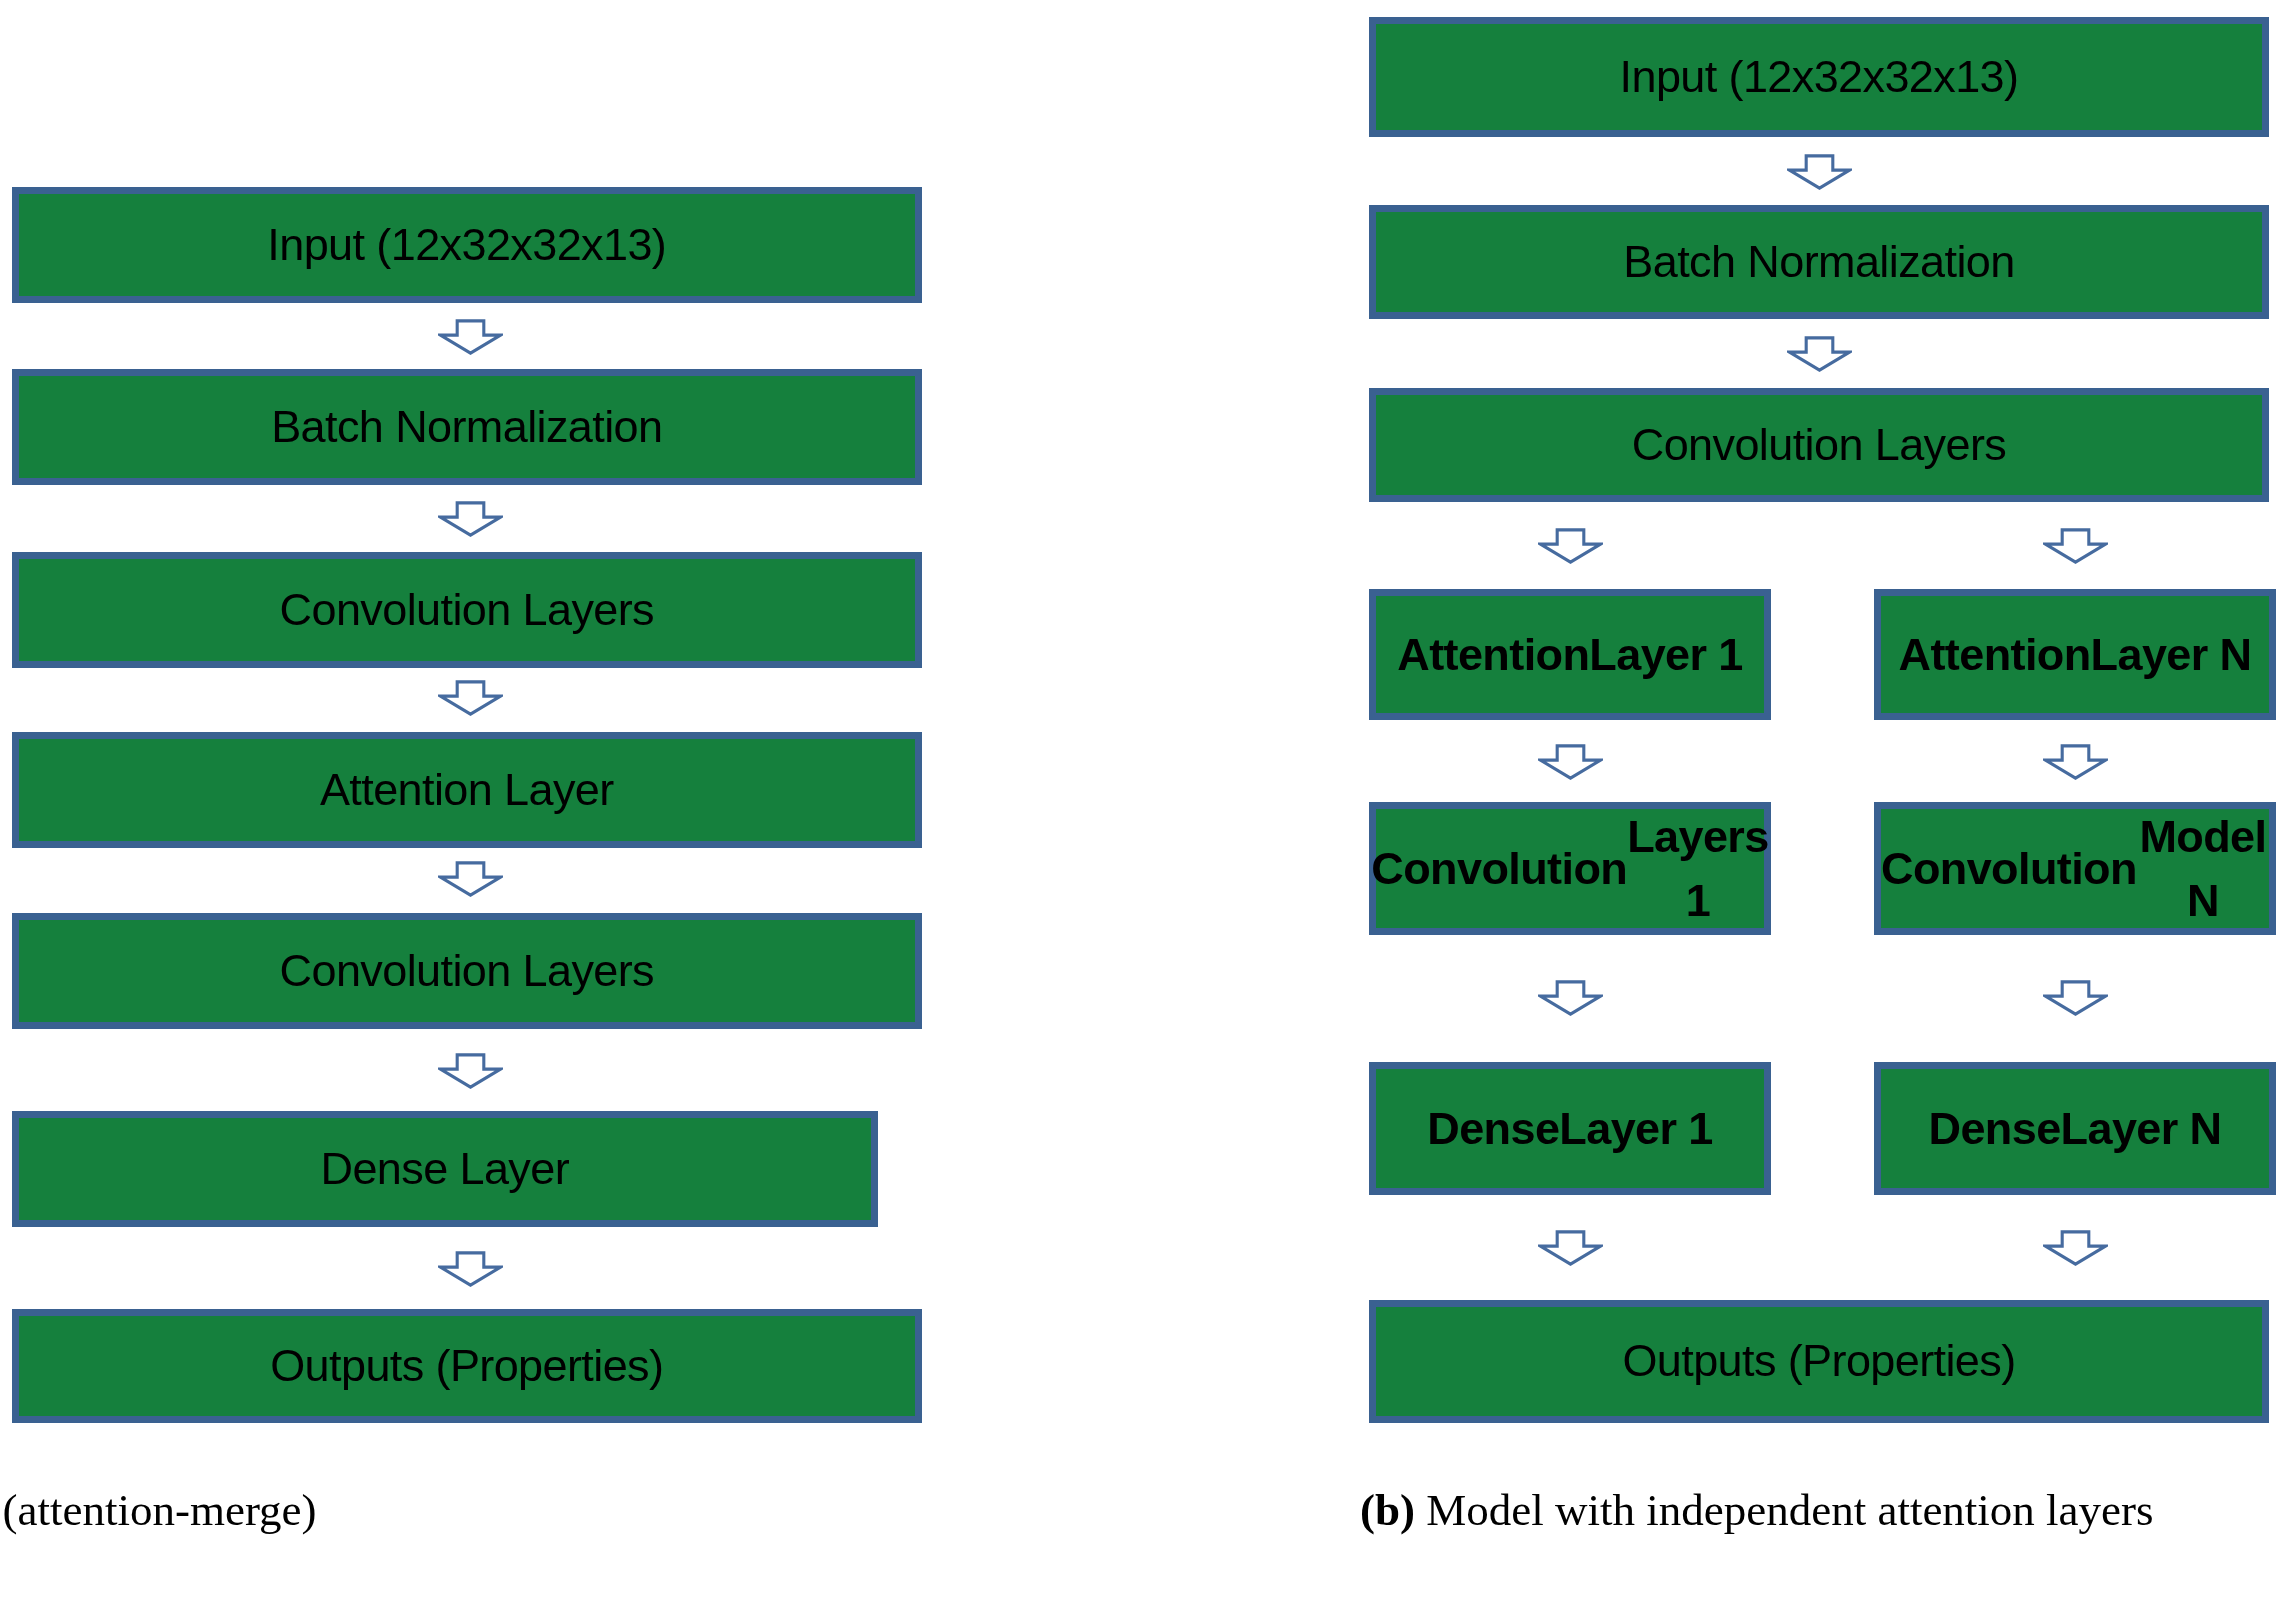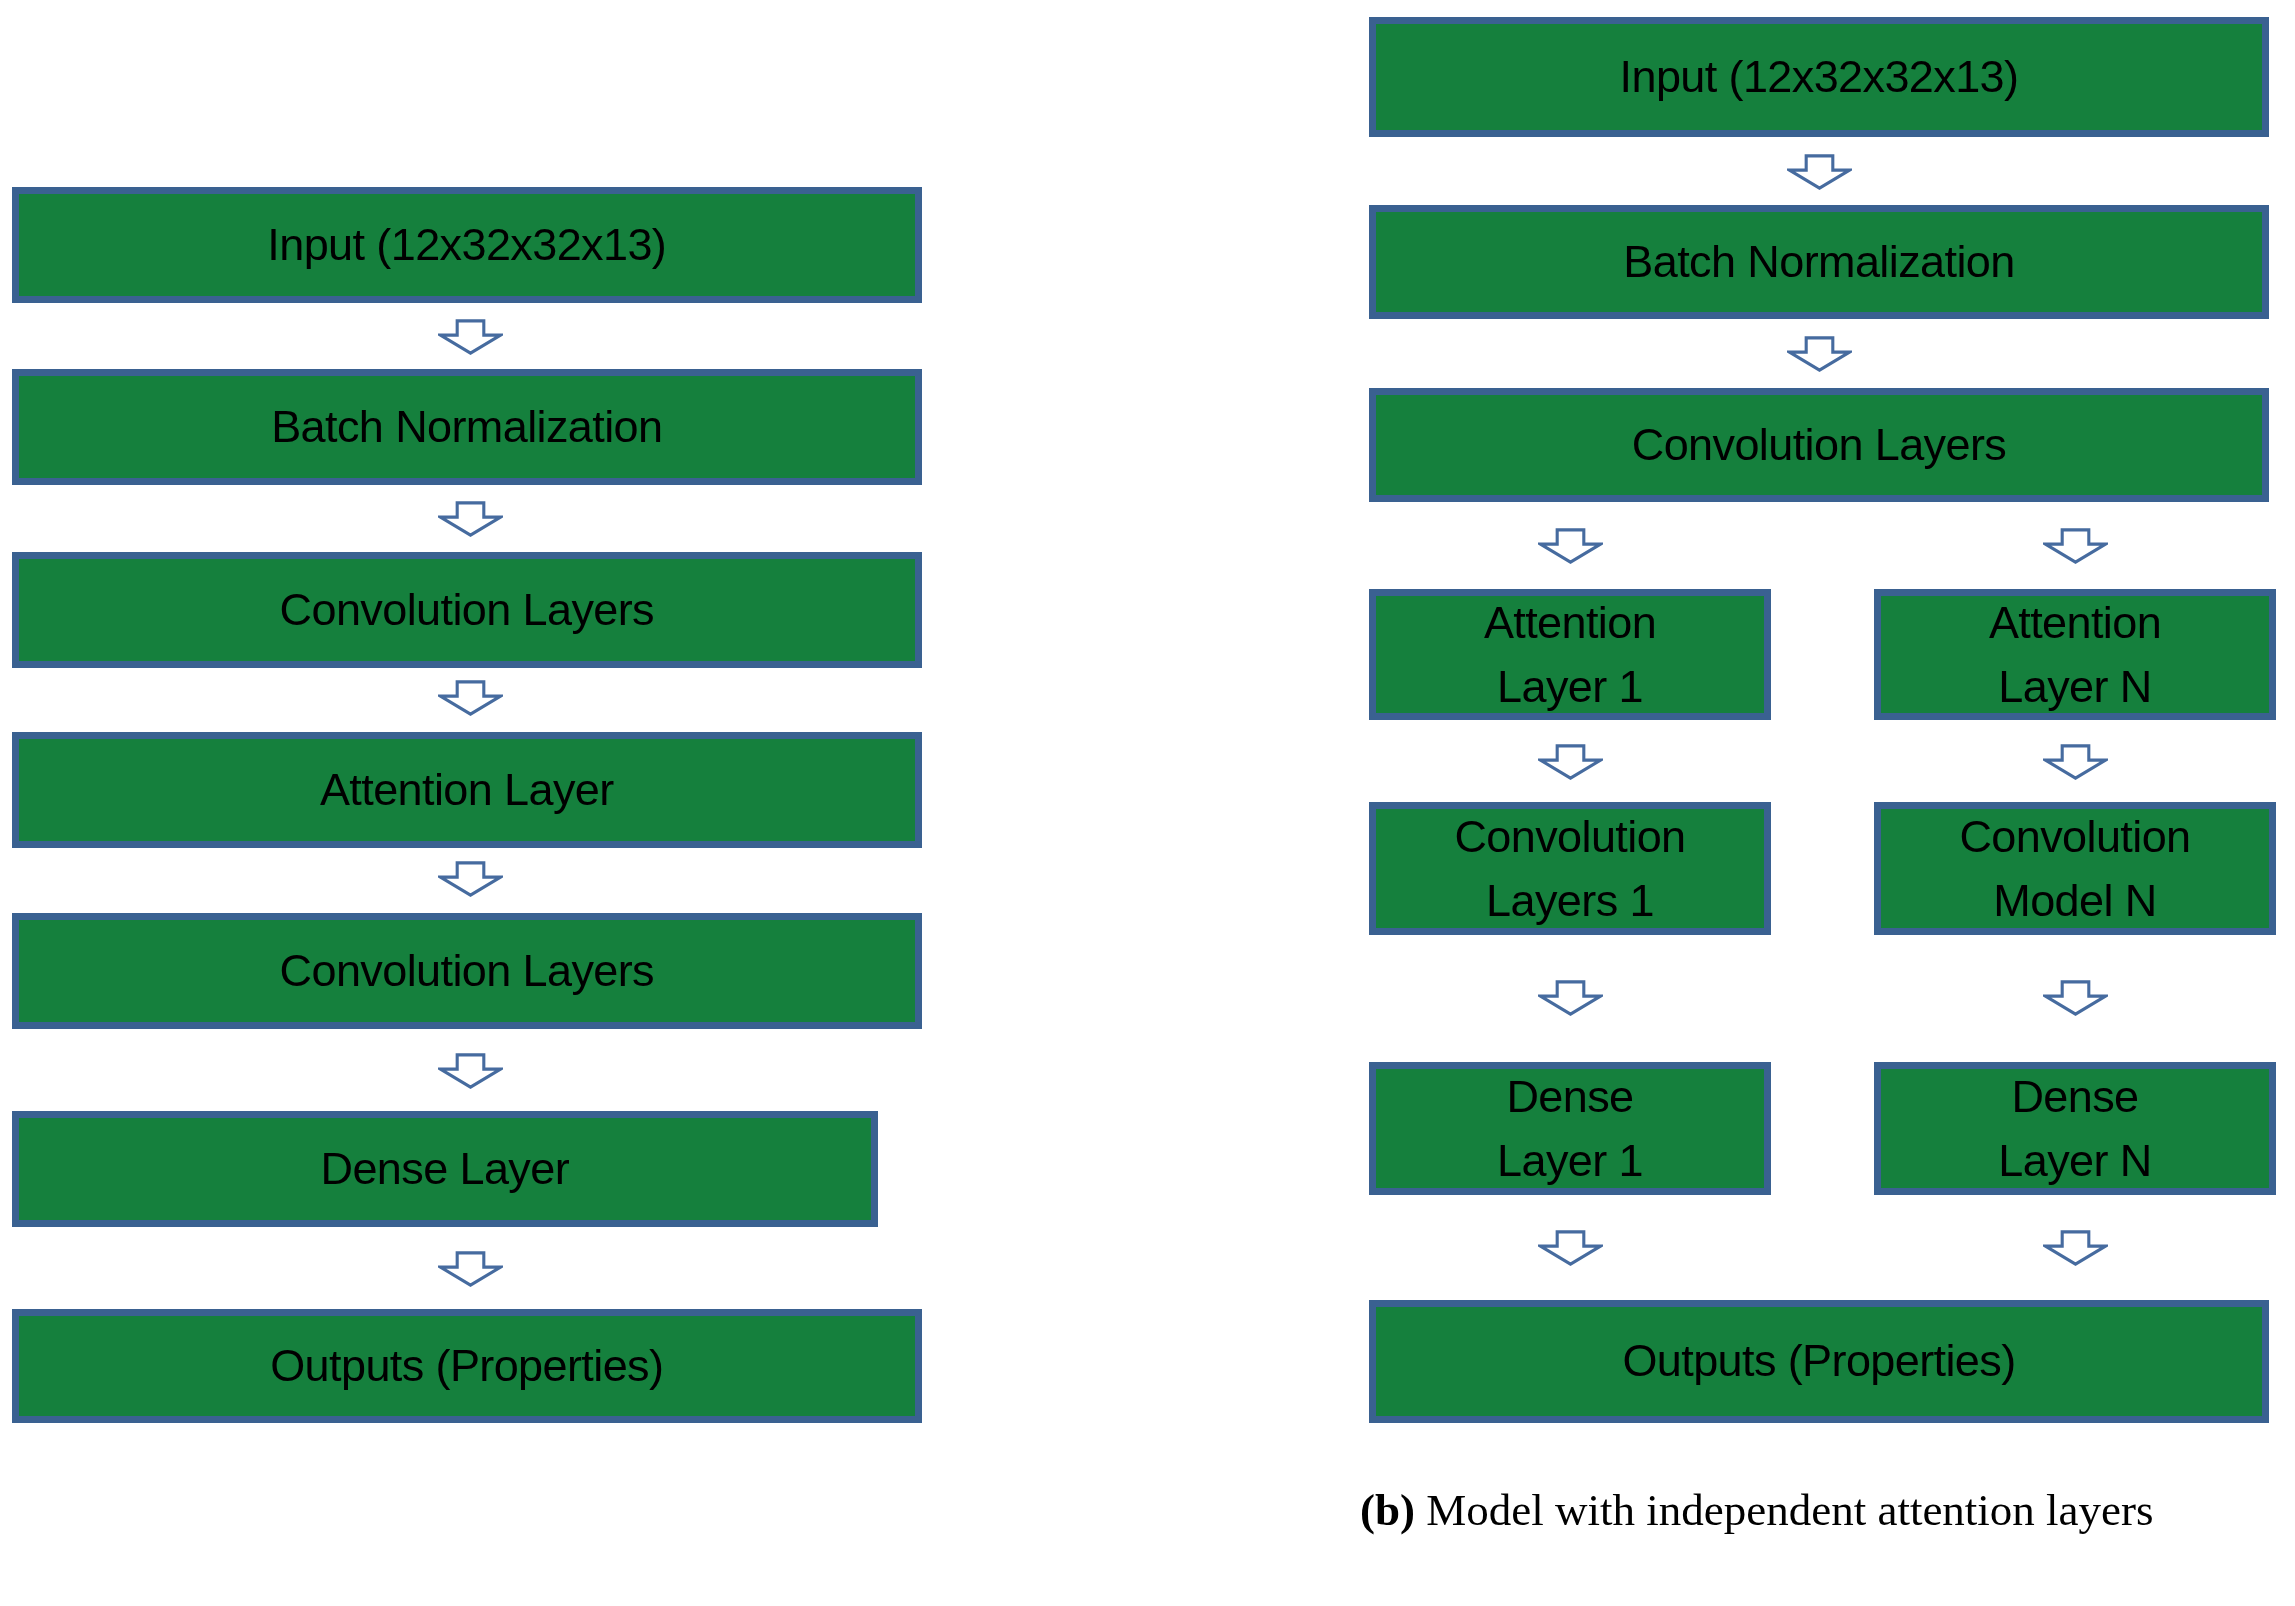--- a/index.html
+++ b/index.html
@@ -2,21 +2,21 @@
 <html style="font-size:10px"><head>
 <meta charset="utf-8">
 <style>
   html,body{margin:0;padding:0;background:#ffffff;}
   .page{position:relative;width:2295px;height:1606px;background:#ffffff;overflow:hidden;
         font-family:"Liberation Sans",sans-serif;}
   .node{position:absolute;background:#15803d;border:7.4px solid #3a6191;box-sizing:border-box;
         display:flex;align-items:center;justify-content:center;text-align:center;
         font-size:45px;line-height:1.25;color:#000000;
         font-family:"Liberation Sans",sans-serif;letter-spacing:-0.6px;}
-  .node.multi{flex-direction:column;line-height:64px;}
+  .node.multi{flex-direction:row;line-height:64px;font-weight:bold;}
   .arrow{position:absolute;width:65px;height:36px;}
   .arrow svg{display:block;width:100%;height:100%;}
   .caption{position:absolute;width:921px;font-family:"Liberation Serif",serif;
            font-size:45px;line-height:62px;color:#000000;}
   .cap-line1-justify{text-align:justify;text-align-last:justify;}
   .cap-label{font-weight:bold;}
   
   #a-node-0{left:11.8px;top:187px;width:910px;height:116px;}
   #a-node-1{left:11.8px;top:369px;width:910px;height:116px;}
   #a-node-2{left:11.8px;top:552px;width:910px;height:116px;}
@@ -92,20 +92,21 @@
     </div>
     <div class="node" id="a-node-5">Dense Layer</div>
     <div class="arrow" id="a-arrow-5">
       <svg viewBox="0 0 105 58">
           <path d="M31 3 H74 V26 H101 L52.5 55 L4 26 H31 Z" fill="#ffffff" stroke="#466b9f" stroke-width="5" stroke-linejoin="miter"></path>
         </svg>
     </div>
     <div class="node" id="a-node-6">Outputs (Properties)</div>
 
     <div class="caption" id="a-caption">
+      <div>(attention-merge)</div>
     </div>
   </div>
 
   <div>
     <div class="node" id="b-node-0">Input (12x32x32x13)</div>
     <div class="arrow" id="b-arrow-0">
       <svg viewBox="0 0 105 58">
           <path d="M31 3 H74 V26 H101 L52.5 55 L4 26 H31 Z" fill="#ffffff" stroke="#466b9f" stroke-width="5" stroke-linejoin="miter"></path>
         </svg>
     </div>

